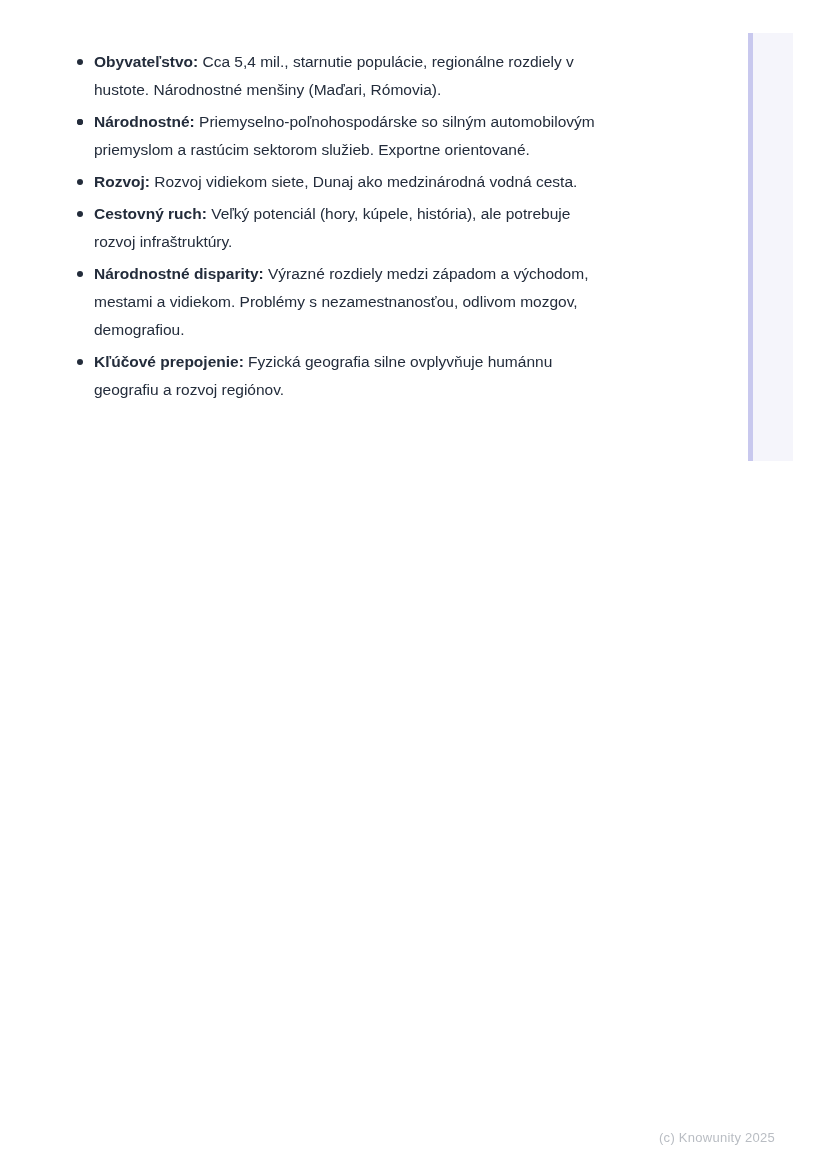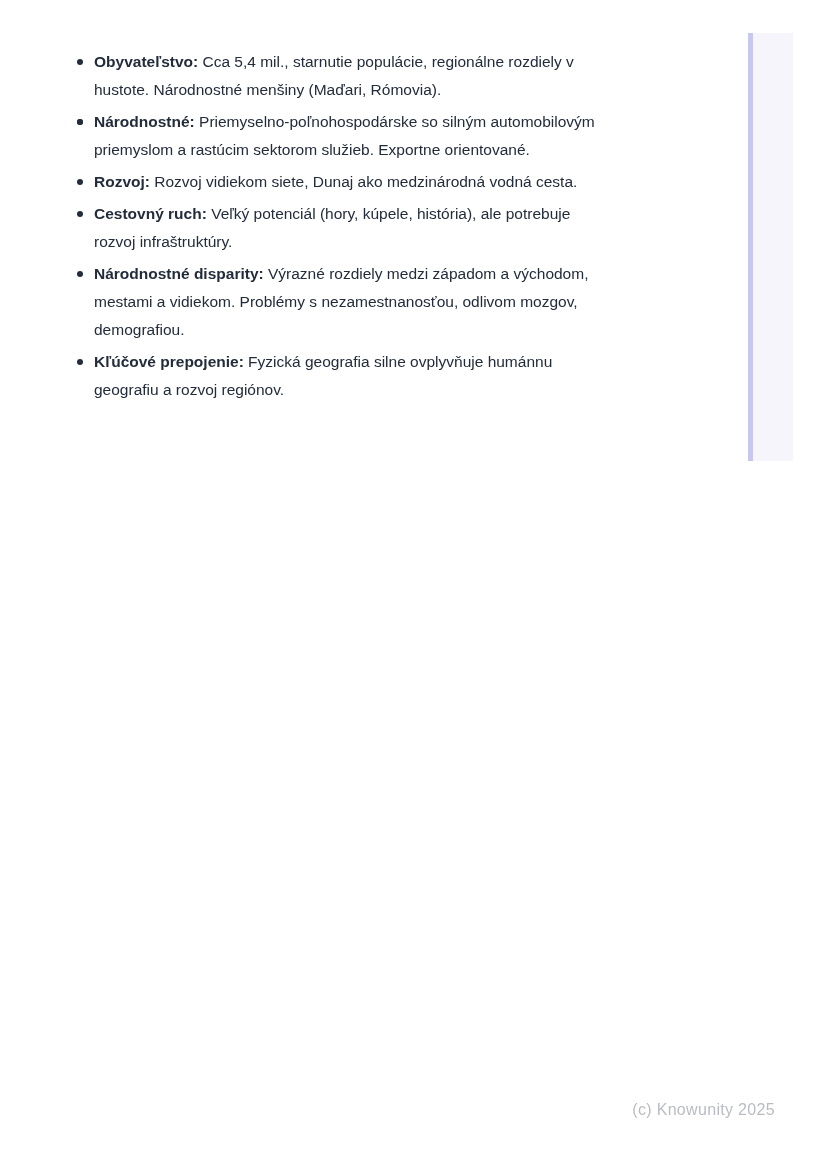--- a/index.html
+++ b/index.html
@@ -55,23 +55,23 @@
     position: absolute;
     left: 748px;
     top: 33px;
     width: 40px;
     height: 428px;
     background: #f5f5fb;
     border-left: 5px solid #c8c8ee;
   }
   .footer-copyright {
     position: absolute;
-    top: 1103px;
+    top: 1131px;
     right: 53px;
-    font-size: 16px;
+    font-size: 13px;
     line-height: 14px;
     color: #b9bdc3;
     letter-spacing: 0.02em;
   }
 </style>
 </head>
 <body>
 
 <div class="page">
 

